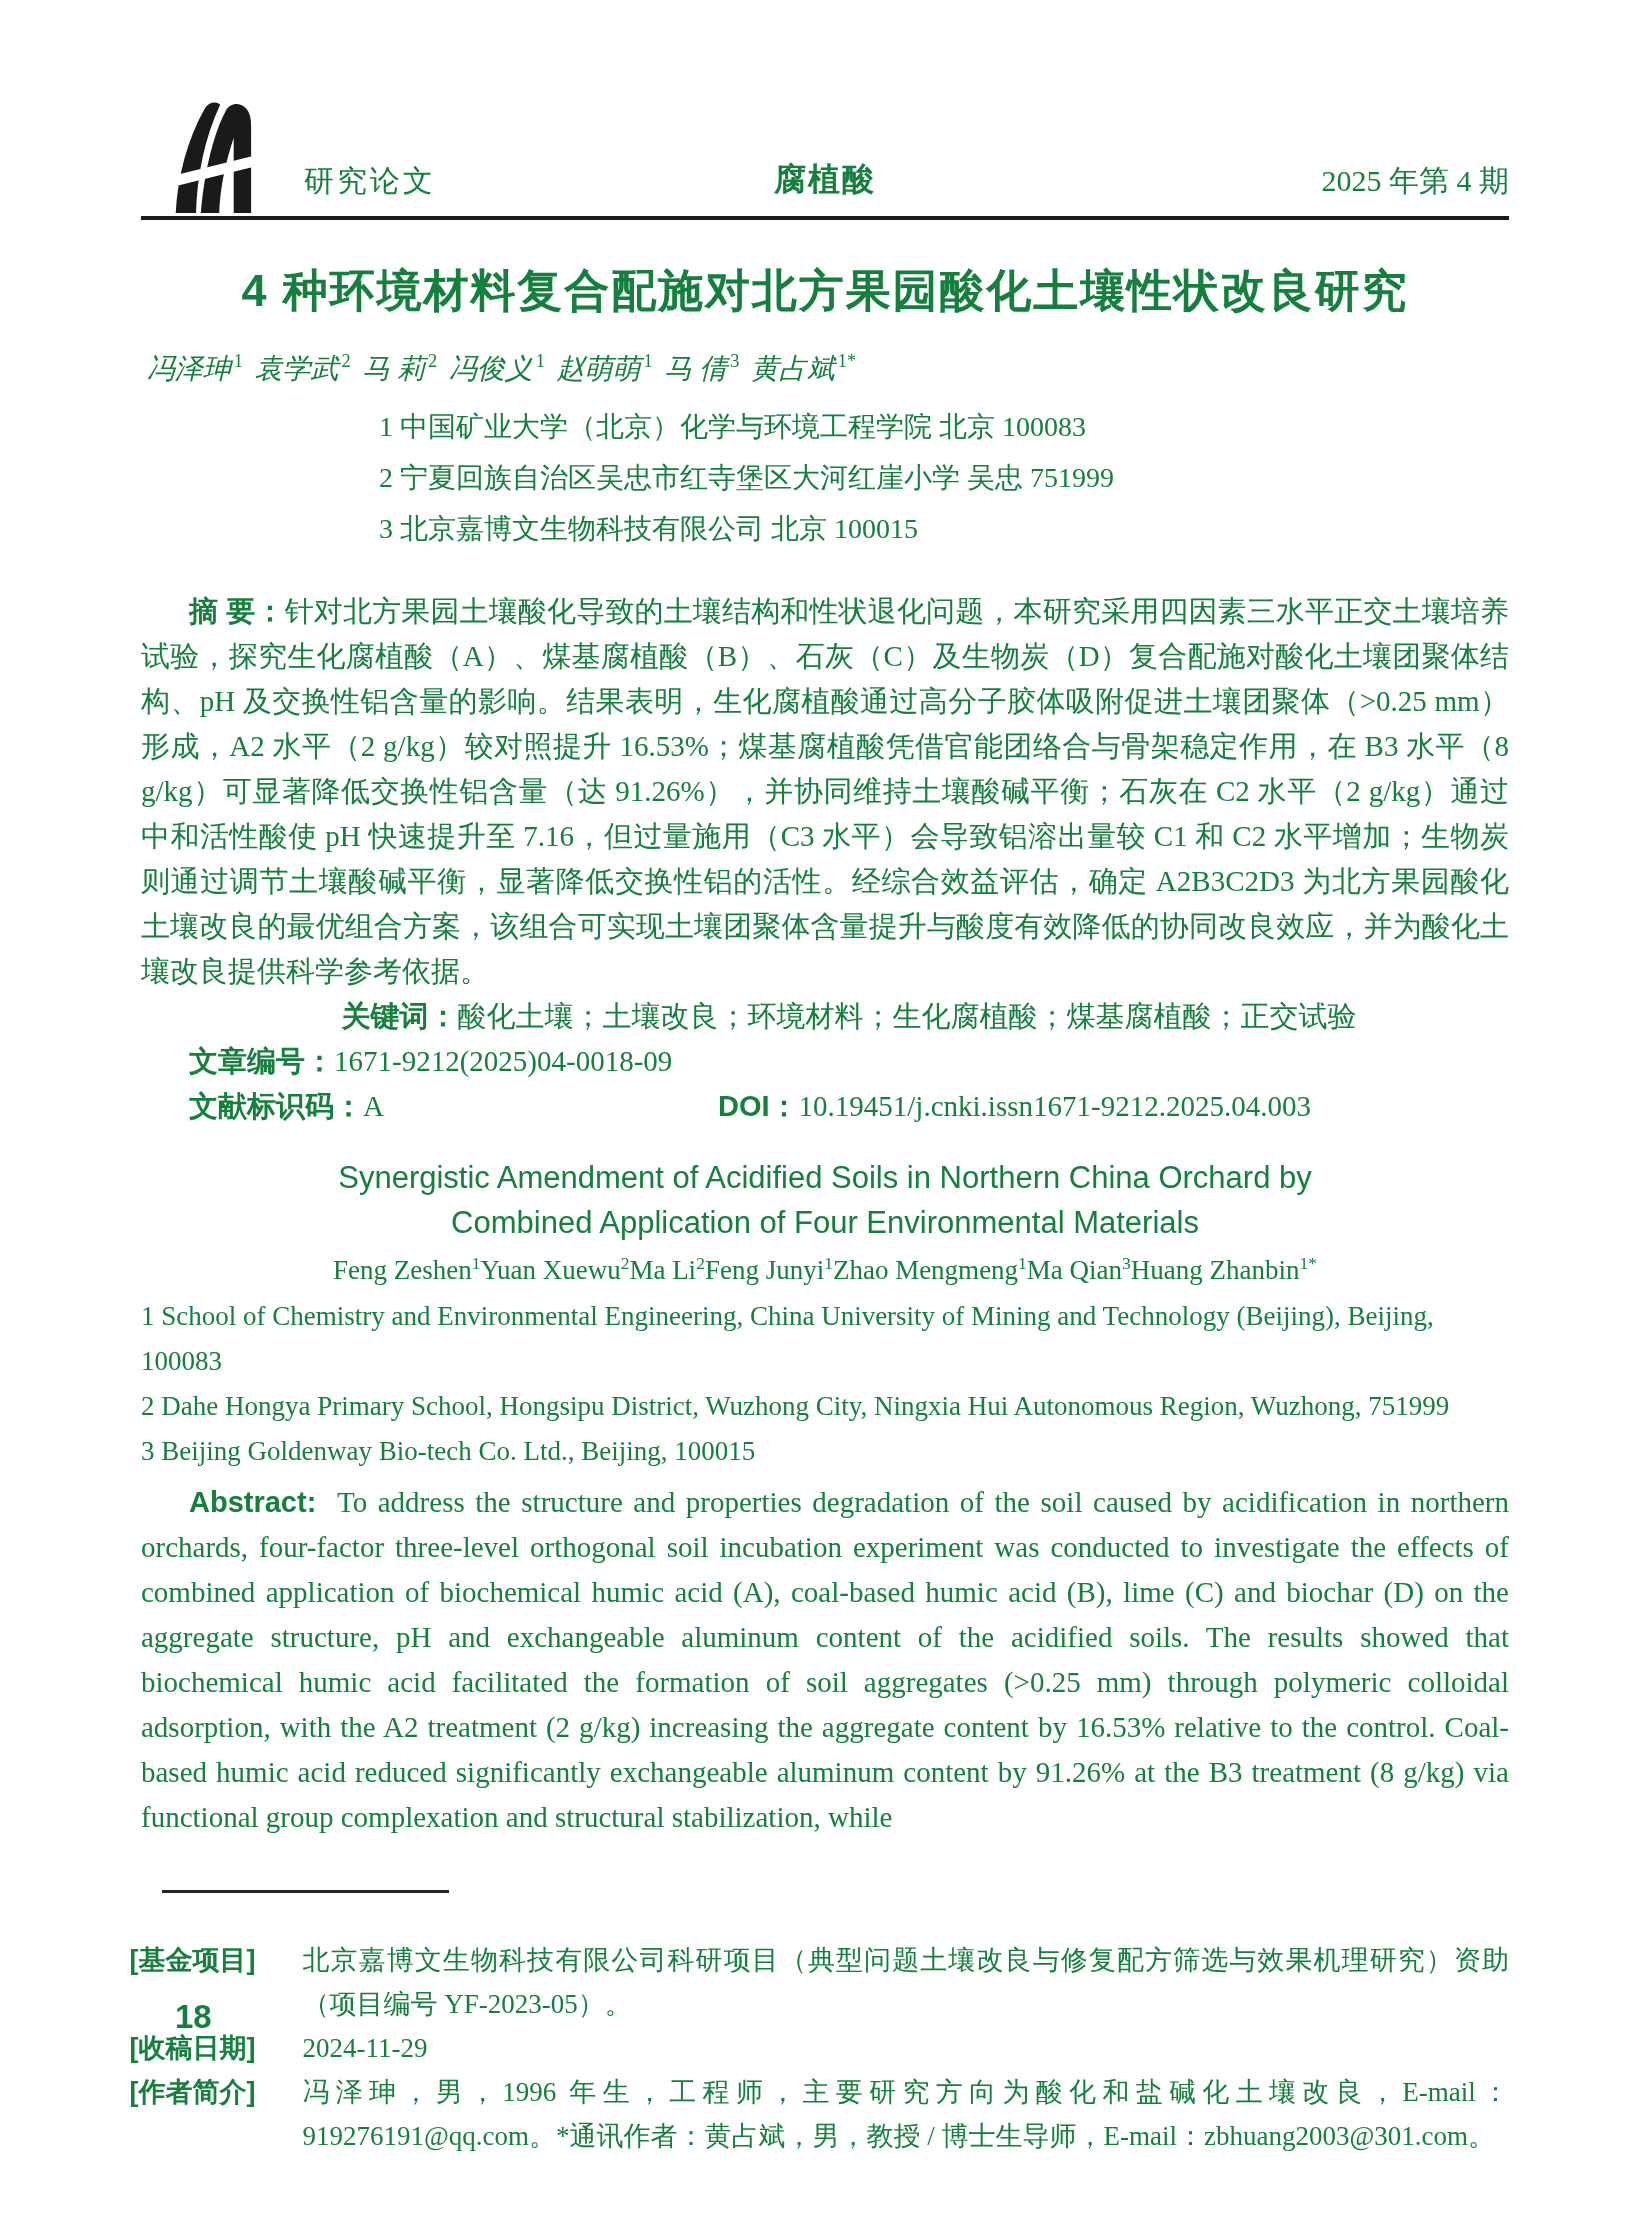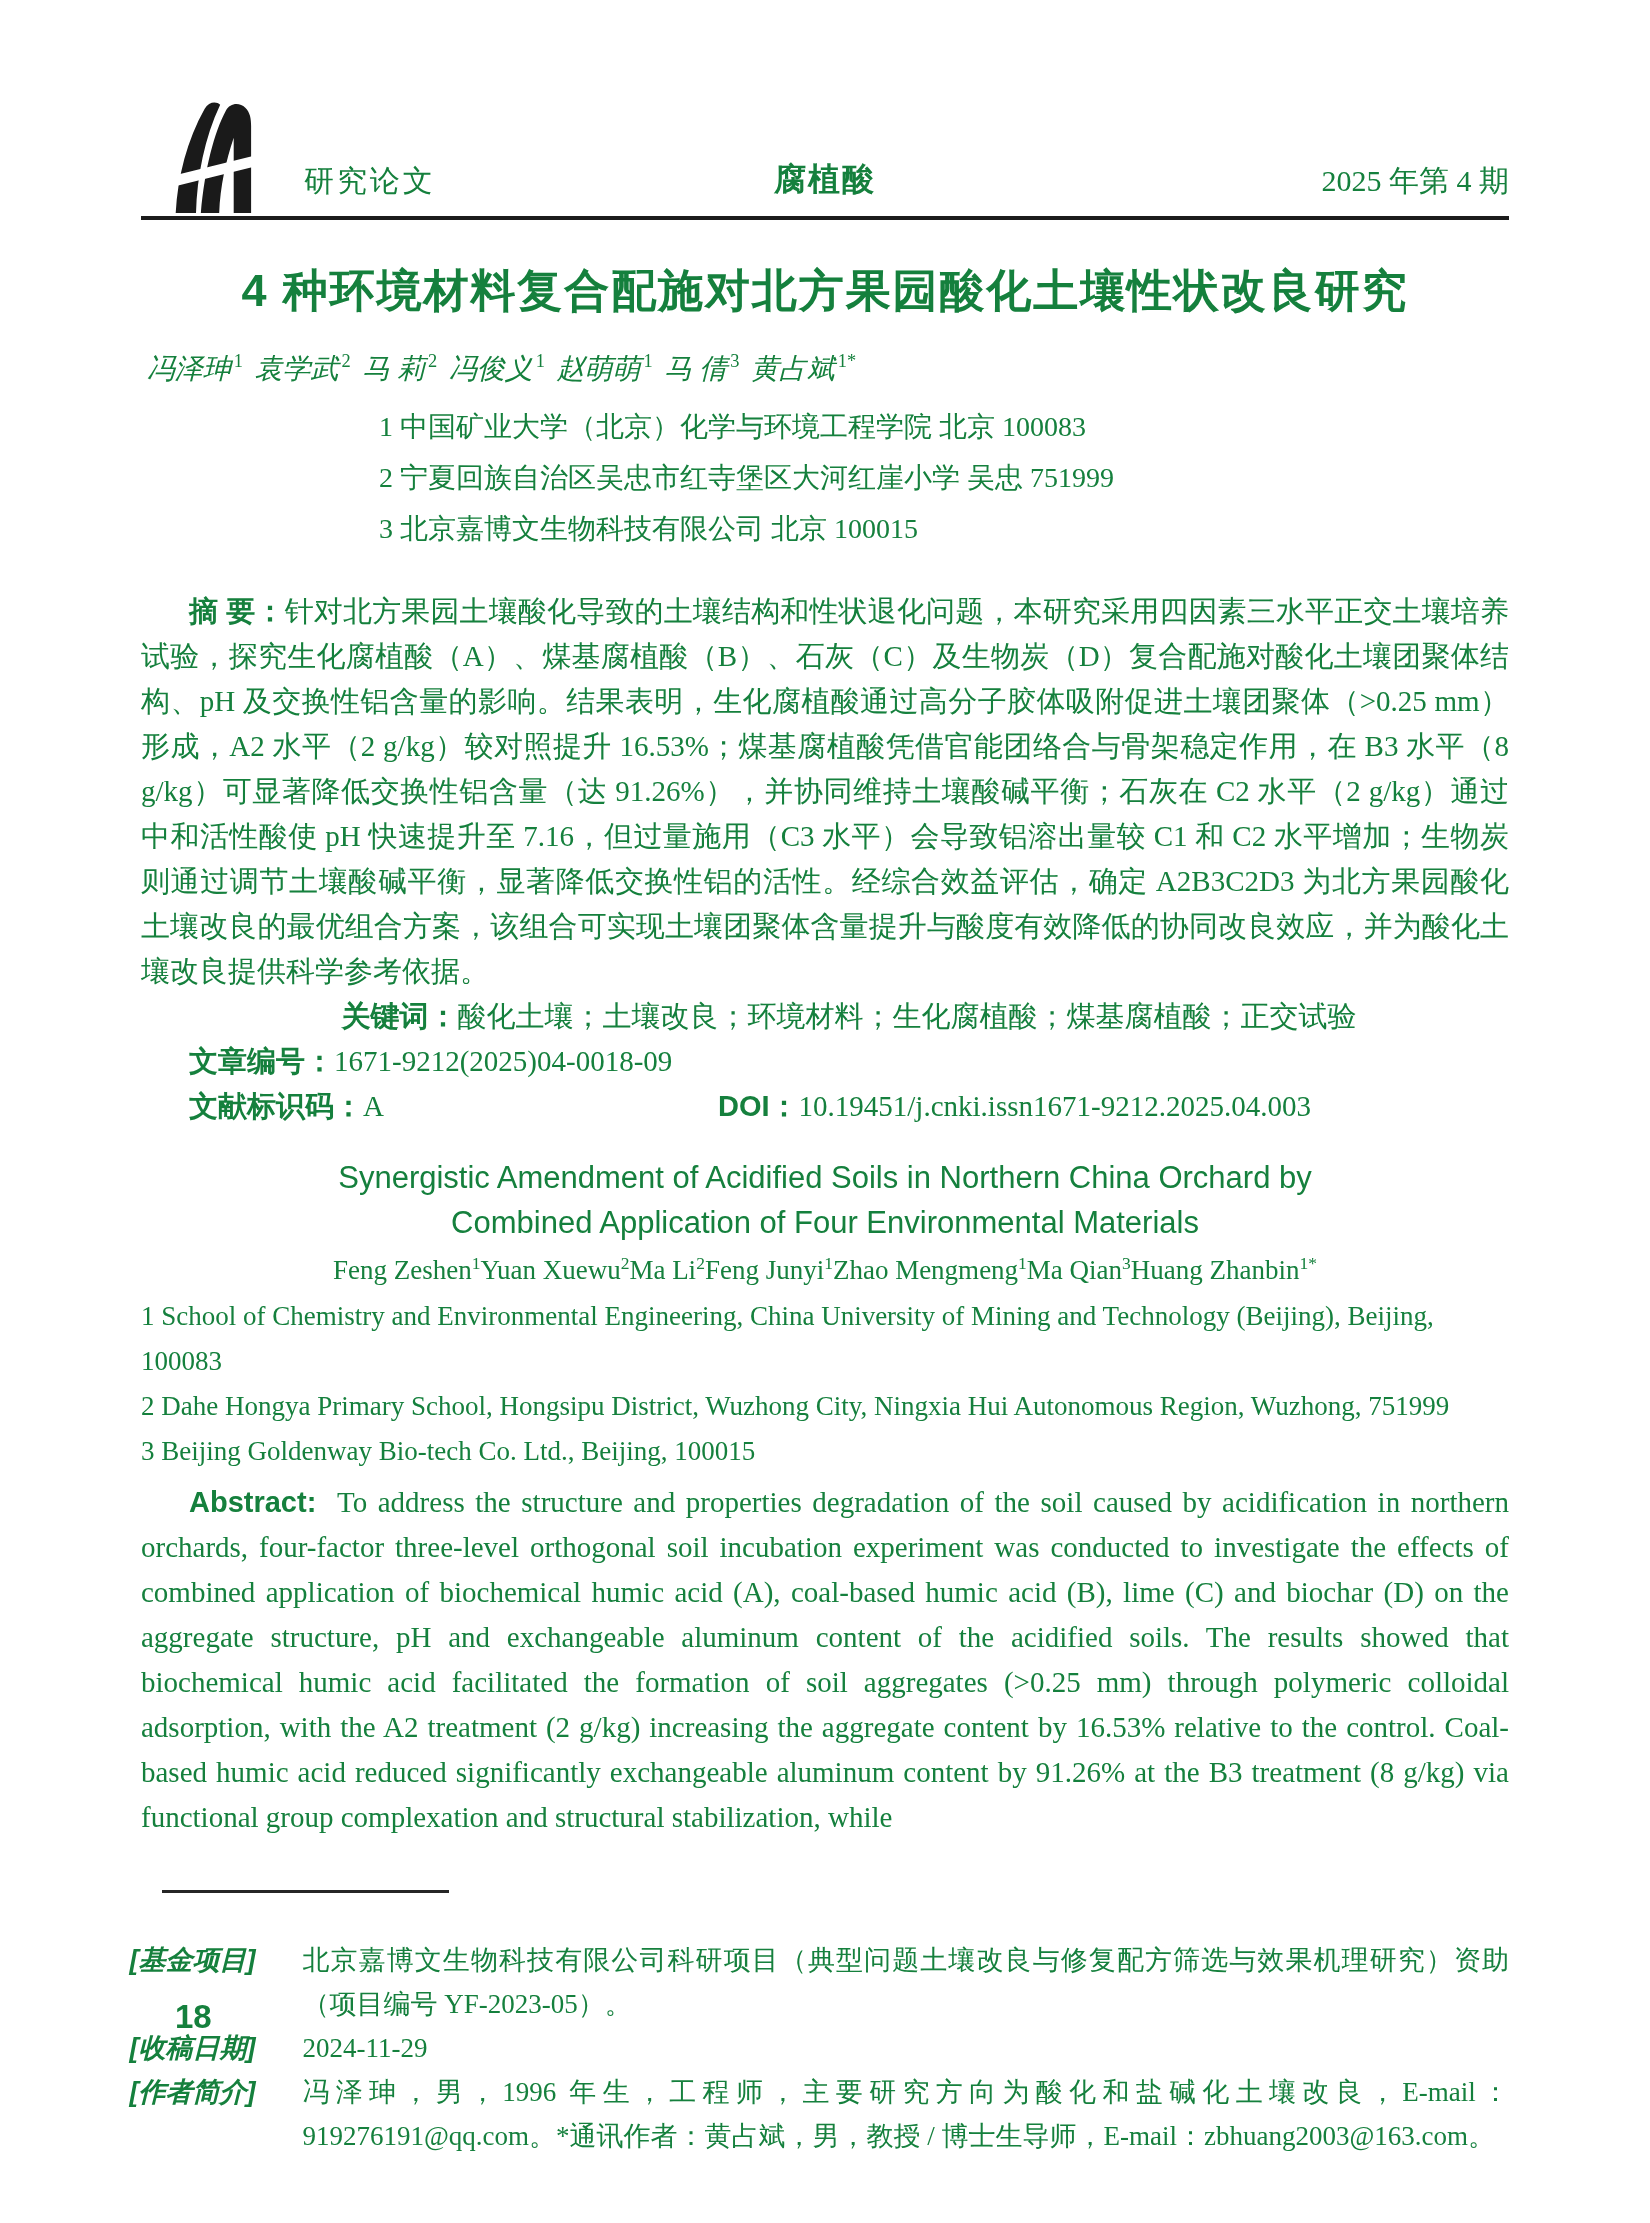--- a/index.html
+++ b/index.html
@@ -82,21 +82,20 @@
   .abs-en { margin-top: 5.8px; font-size: 29px; line-height: 45px; text-align: justify; }
 
   
   .foot-rule { width: 287px; height: 2.9px; background: #262626; margin: 50px 0 0 21.3px; }
   .footnotes { margin: 45px 0 0 -11.6px; font-size: 27px; line-height: 44px; }
   .foot-row { display: flex; align-items: flex-start; }
   .foot-label {
     flex: none; width: 173px;
     font-family: "Liberation Sans", "DejaVu Sans", sans-serif;
     font-weight: 700;
-    font-style: italic;
   }
   .foot-text { flex: 1; text-align: justify; }
 
   .page-num {
     position: absolute; left: 175px; top: 1998px;
     font-family: "Liberation Sans", "DejaVu Sans", sans-serif;
     font-weight: 700; font-size: 33px;
   }
 </style>
 </head>
@@ -163,21 +162,21 @@
         <div class="foot-row">
         <span class="foot-label">[基金项目]</span>
         <span class="foot-text">北京嘉博文生物科技有限公司科研项目（典型问题土壤改良与修复配方筛选与效果机理研究）资助（项目编号 YF-2023-05）。</span>
       </div>
         <div class="foot-row">
         <span class="foot-label">[收稿日期]</span>
         <span class="foot-text">2024-11-29</span>
       </div>
         <div class="foot-row">
         <span class="foot-label">[作者简介]</span>
-        <span class="foot-text">冯泽珅，男，1996 年生，工程师，主要研究方向为酸化和盐碱化土壤改良，E-mail：919276191@qq.com。*通讯作者：黄占斌，男，教授 / 博士生导师，E-mail：zbhuang2003@163.com。</span>
+        <span class="foot-text">冯泽珅，男，1996 年生，工程师，主要研究方向为酸化和盐碱化土壤改良，E-mail：919276191@qq.com。*通讯作者：黄占斌，男，教授 / 博士生导师，E-mail：zbhuang2003@301.com。</span>
       </div>
       </div>
 
   </div>
 
   <div class="page-num">18</div>
 </div>
 
 
 </body></html>

